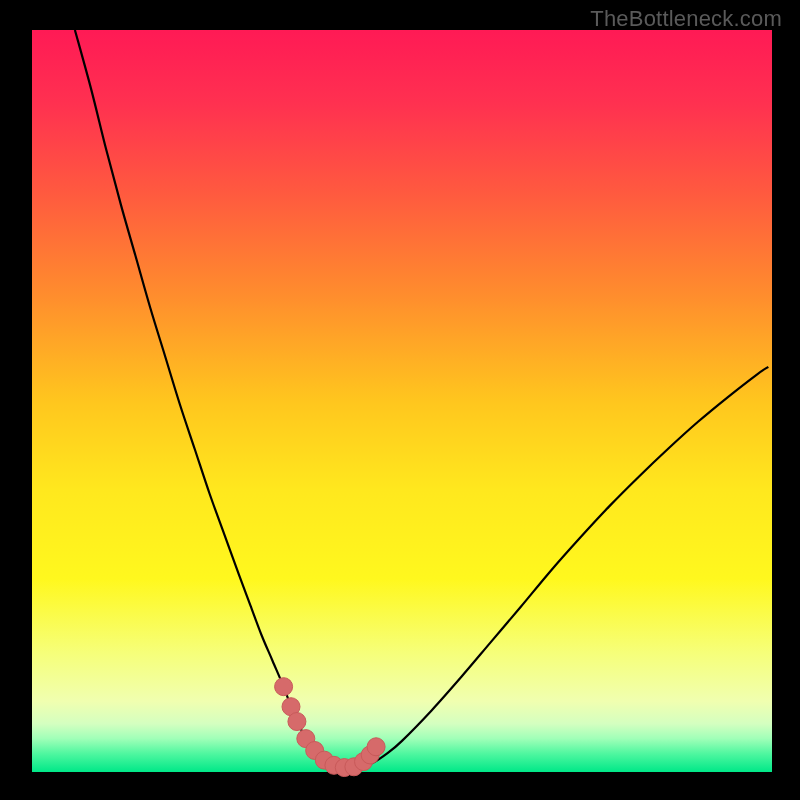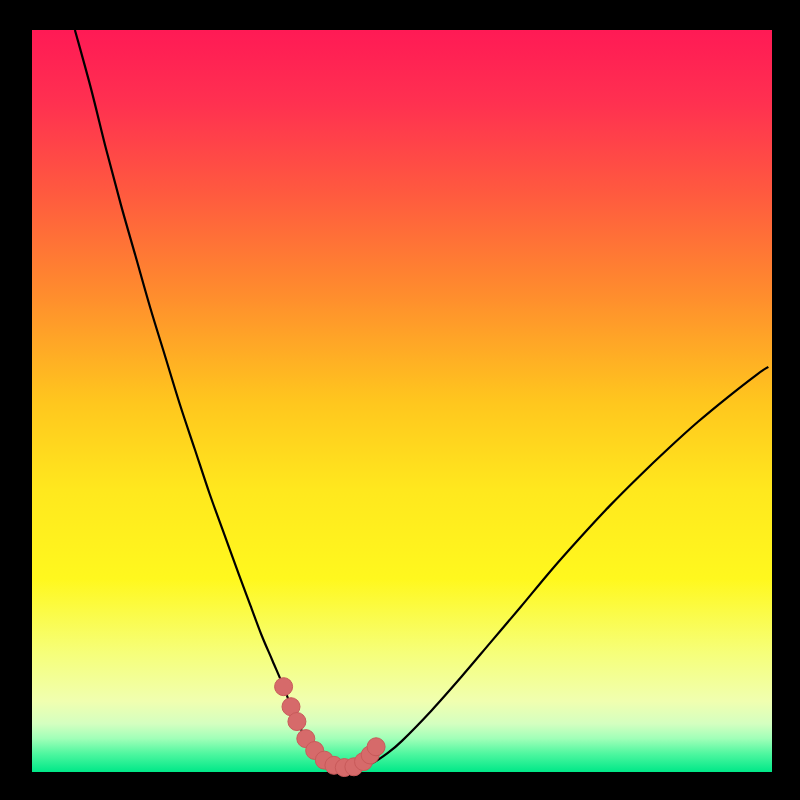--- a/index.html
+++ b/index.html
@@ -37,20 +37,21 @@
     top: 0;
   }
 </style>
 </head>
 <body>
 
 <div class="frame">
 
   <div class="plot-area" id="plot" style="left: 32px; top: 30px; width: 740px; height: 742px;"></div>
 
+  <span class="watermark" id="wm" style="right: 18px; top: 6px;">TheBottleneck.com</span>
 
   <svg id="svg" width="800" height="800">
     <defs>
       <linearGradient id="bg-grad" x1="0" y1="0" x2="0" y2="1">
           <stop offset="0%" stop-color="#ff1a55"></stop>
           <stop offset="10%" stop-color="#ff3150"></stop>
           <stop offset="22%" stop-color="#ff5a3f"></stop>
           <stop offset="35%" stop-color="#ff8a2e"></stop>
           <stop offset="50%" stop-color="#ffc61e"></stop>
           <stop offset="62%" stop-color="#ffe81e"></stop>

